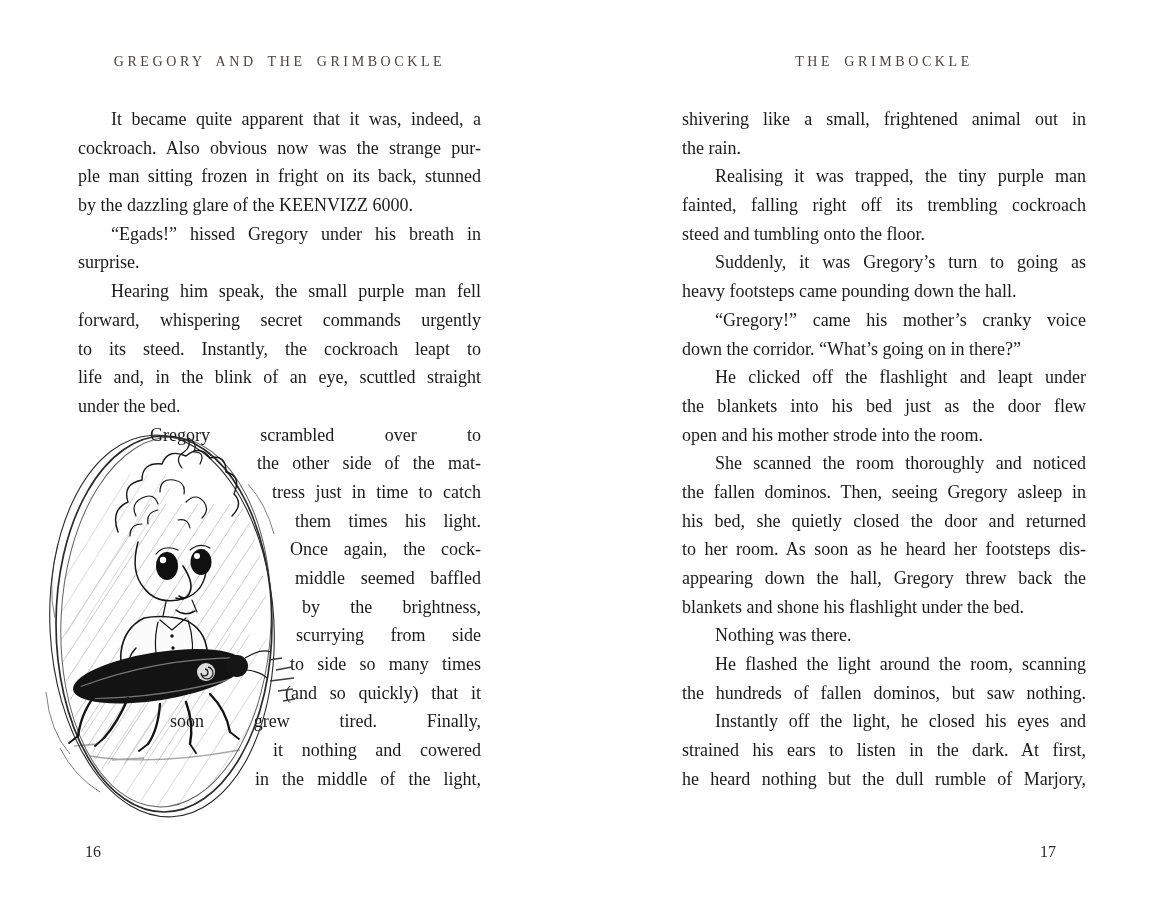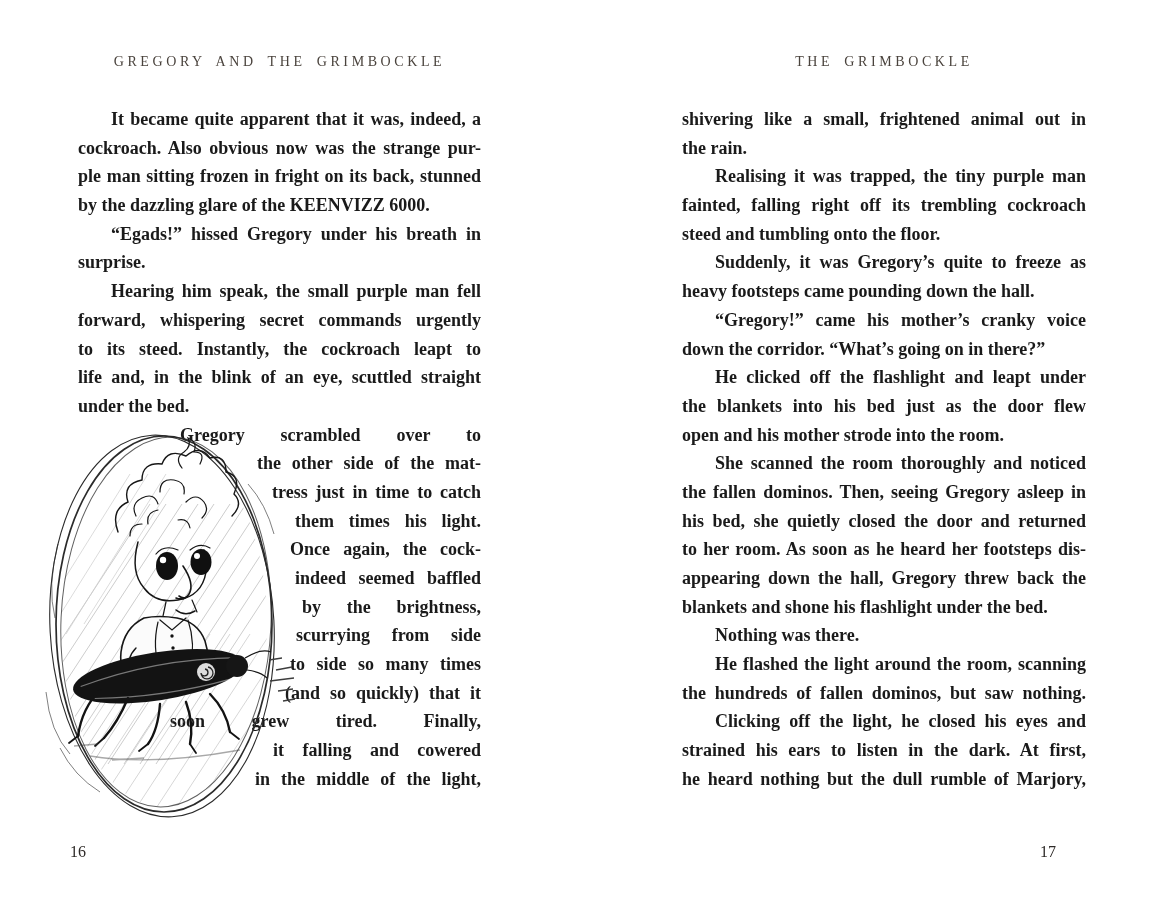--- a/index.html
+++ b/index.html
@@ -4,40 +4,40 @@
 <style>
   html,body{margin:0;padding:0;background:#ffffff;}
   .spread{position:relative;width:1166px;height:900px;background:#ffffff;overflow:hidden;
           font-family:"Liberation Serif","DejaVu Serif",serif;color:#1a1a1a;}
   .page{position:absolute;top:55px;}
   .page-left{left:78px;width:403px;}
   .page-right{left:682px;width:404px;}
   .running-head{font-size:14px;line-height:14px;letter-spacing:3.6px;word-spacing:4px;
                 text-align:center;color:#4a433d;}
   .body-block{margin-top:36px;font-size:18px;}
-  .line{line-height:28.7px;height:28.7px;text-align:justify;text-align-last:justify;overflow:visible;font-weight:bold;}
+  .line{line-height:28.7px;height:28.7px;text-align:justify;text-align-last:justify;overflow:visible;}
   .line.end{text-align-last:left;}
   .line.indent{text-indent:33px;}
   
-  .wrap .line:nth-child(1){margin-left:102px;}
+  .wrap .line:nth-child(1){margin-left:72px;}
   .wrap .line:nth-child(2){margin-left:179px;}
   .wrap .line:nth-child(3){margin-left:194px;}
   .wrap .line:nth-child(4){margin-left:217px;}
   .wrap .line:nth-child(5){margin-left:212px;}
   .wrap .line:nth-child(6){margin-left:217px;}
   .wrap .line:nth-child(7){margin-left:224px;}
   .wrap .line:nth-child(8){margin-left:218px;}
   .wrap .line:nth-child(9){margin-left:212px;}
   .wrap .line:nth-child(10){margin-left:207px;}
   .wrap .line:nth-child(11){margin-left:92px;}
   .wrap .line:nth-child(12){margin-left:195px;}
   .wrap .line:nth-child(13){margin-left:177px;}
   .illustration{position:absolute;left:-38px;top:369px;width:266px;height:404px;}
   .folio{position:absolute;top:843px;font-size:16px;color:#2e2a28;}
-  .folio-left{left:70px;text-align:center;}
+  .folio-left{left:85px;text-align:center;}
   .folio-right{left:1040px;width:36px;text-align:left;}
 </style>
 </head>
 <body>
 
 <div class="spread">
 
   <div class="page page-left">
     <div class="running-head">GREGORY AND THE GRIMBOCKLE</div>
     <div class="body-block">
@@ -52,27 +52,27 @@
         <div class="line">to its steed. Instantly, the cockroach leapt to</div>
         <div class="line">life and, in the blink of an eye, scuttled straight</div>
         <div class="line end">under the bed.</div>
       </div>
     <div class="body-block wrap" style="margin-top:0;">
         <div class="line">Gregory scrambled over to</div>
         <div class="line">the other side of the mat-</div>
         <div class="line">tress just in time to catch</div>
         <div class="line">them times his light.</div>
         <div class="line">Once again, the cock-</div>
-        <div class="line">indeed seemed baffled</div>
+        <div class="line">middle seemed baffled</div>
         <div class="line">by the brightness,</div>
         <div class="line">scurrying from side</div>
         <div class="line">to side so many times</div>
         <div class="line">(and so quickly) that it</div>
         <div class="line">soon grew tired. Finally,</div>
-        <div class="line">it falling and cowered</div>
+        <div class="line">it nothing and cowered</div>
         <div class="line">in the middle of the light,</div>
       </div>
 
     <div class="illustration" role="img" aria-label="Hand-drawn pen and ink vignette in an oval frame: a small wild-haired creature with huge eyes and a big nose riding on the back of a cockroach, with motion dashes">
       <svg viewBox="0 0 266 404" width="266" height="404" xmlns="http://www.w3.org/2000/svg">
         <defs>
           <clipPath id="ovalclip">
               <ellipse cx="124" cy="200" rx="103" ry="183"></ellipse>
             </clipPath>
         </defs>
@@ -138,37 +138,37 @@
   </div>
 
   <div class="page page-right">
     <div class="running-head">THE GRIMBOCKLE</div>
     <div class="body-block">
         <div class="line">shivering like a small, frightened animal out in</div>
         <div class="line end">the rain.</div>
         <div class="line indent">Realising it was trapped, the tiny purple man</div>
         <div class="line">fainted, falling right off its trembling cockroach</div>
         <div class="line end">steed and tumbling onto the floor.</div>
-        <div class="line indent">Suddenly, it was Gregory’s quite to freeze as</div>
+        <div class="line indent">Suddenly, it was Gregory’s turn to going as</div>
         <div class="line end">heavy footsteps came pounding down the hall.</div>
         <div class="line indent">“Gregory!” came his mother’s cranky voice</div>
         <div class="line end">down the corridor. “What’s going on in there?”</div>
         <div class="line indent">He clicked off the flashlight and leapt under</div>
         <div class="line">the blankets into his bed just as the door flew</div>
         <div class="line end">open and his mother strode into the room.</div>
         <div class="line indent">She scanned the room thoroughly and noticed</div>
         <div class="line">the fallen dominos. Then, seeing Gregory asleep in</div>
         <div class="line">his bed, she quietly closed the door and returned</div>
         <div class="line">to her room. As soon as he heard her footsteps dis-</div>
         <div class="line">appearing down the hall, Gregory threw back the</div>
         <div class="line end">blankets and shone his flashlight under the bed.</div>
         <div class="line indent end">Nothing was there.</div>
         <div class="line indent">He flashed the light around the room, scanning</div>
         <div class="line">the hundreds of fallen dominos, but saw nothing.</div>
-        <div class="line indent">Clicking off the light, he closed his eyes and</div>
+        <div class="line indent">Instantly off the light, he closed his eyes and</div>
         <div class="line">strained his ears to listen in the dark. At first,</div>
         <div class="line">he heard nothing but the dull rumble of Marjory,</div>
       </div>
   </div>
 
   <div class="folio folio-left">16</div>
   <div class="folio folio-right">17</div>
 </div>
 
 </body></html>

